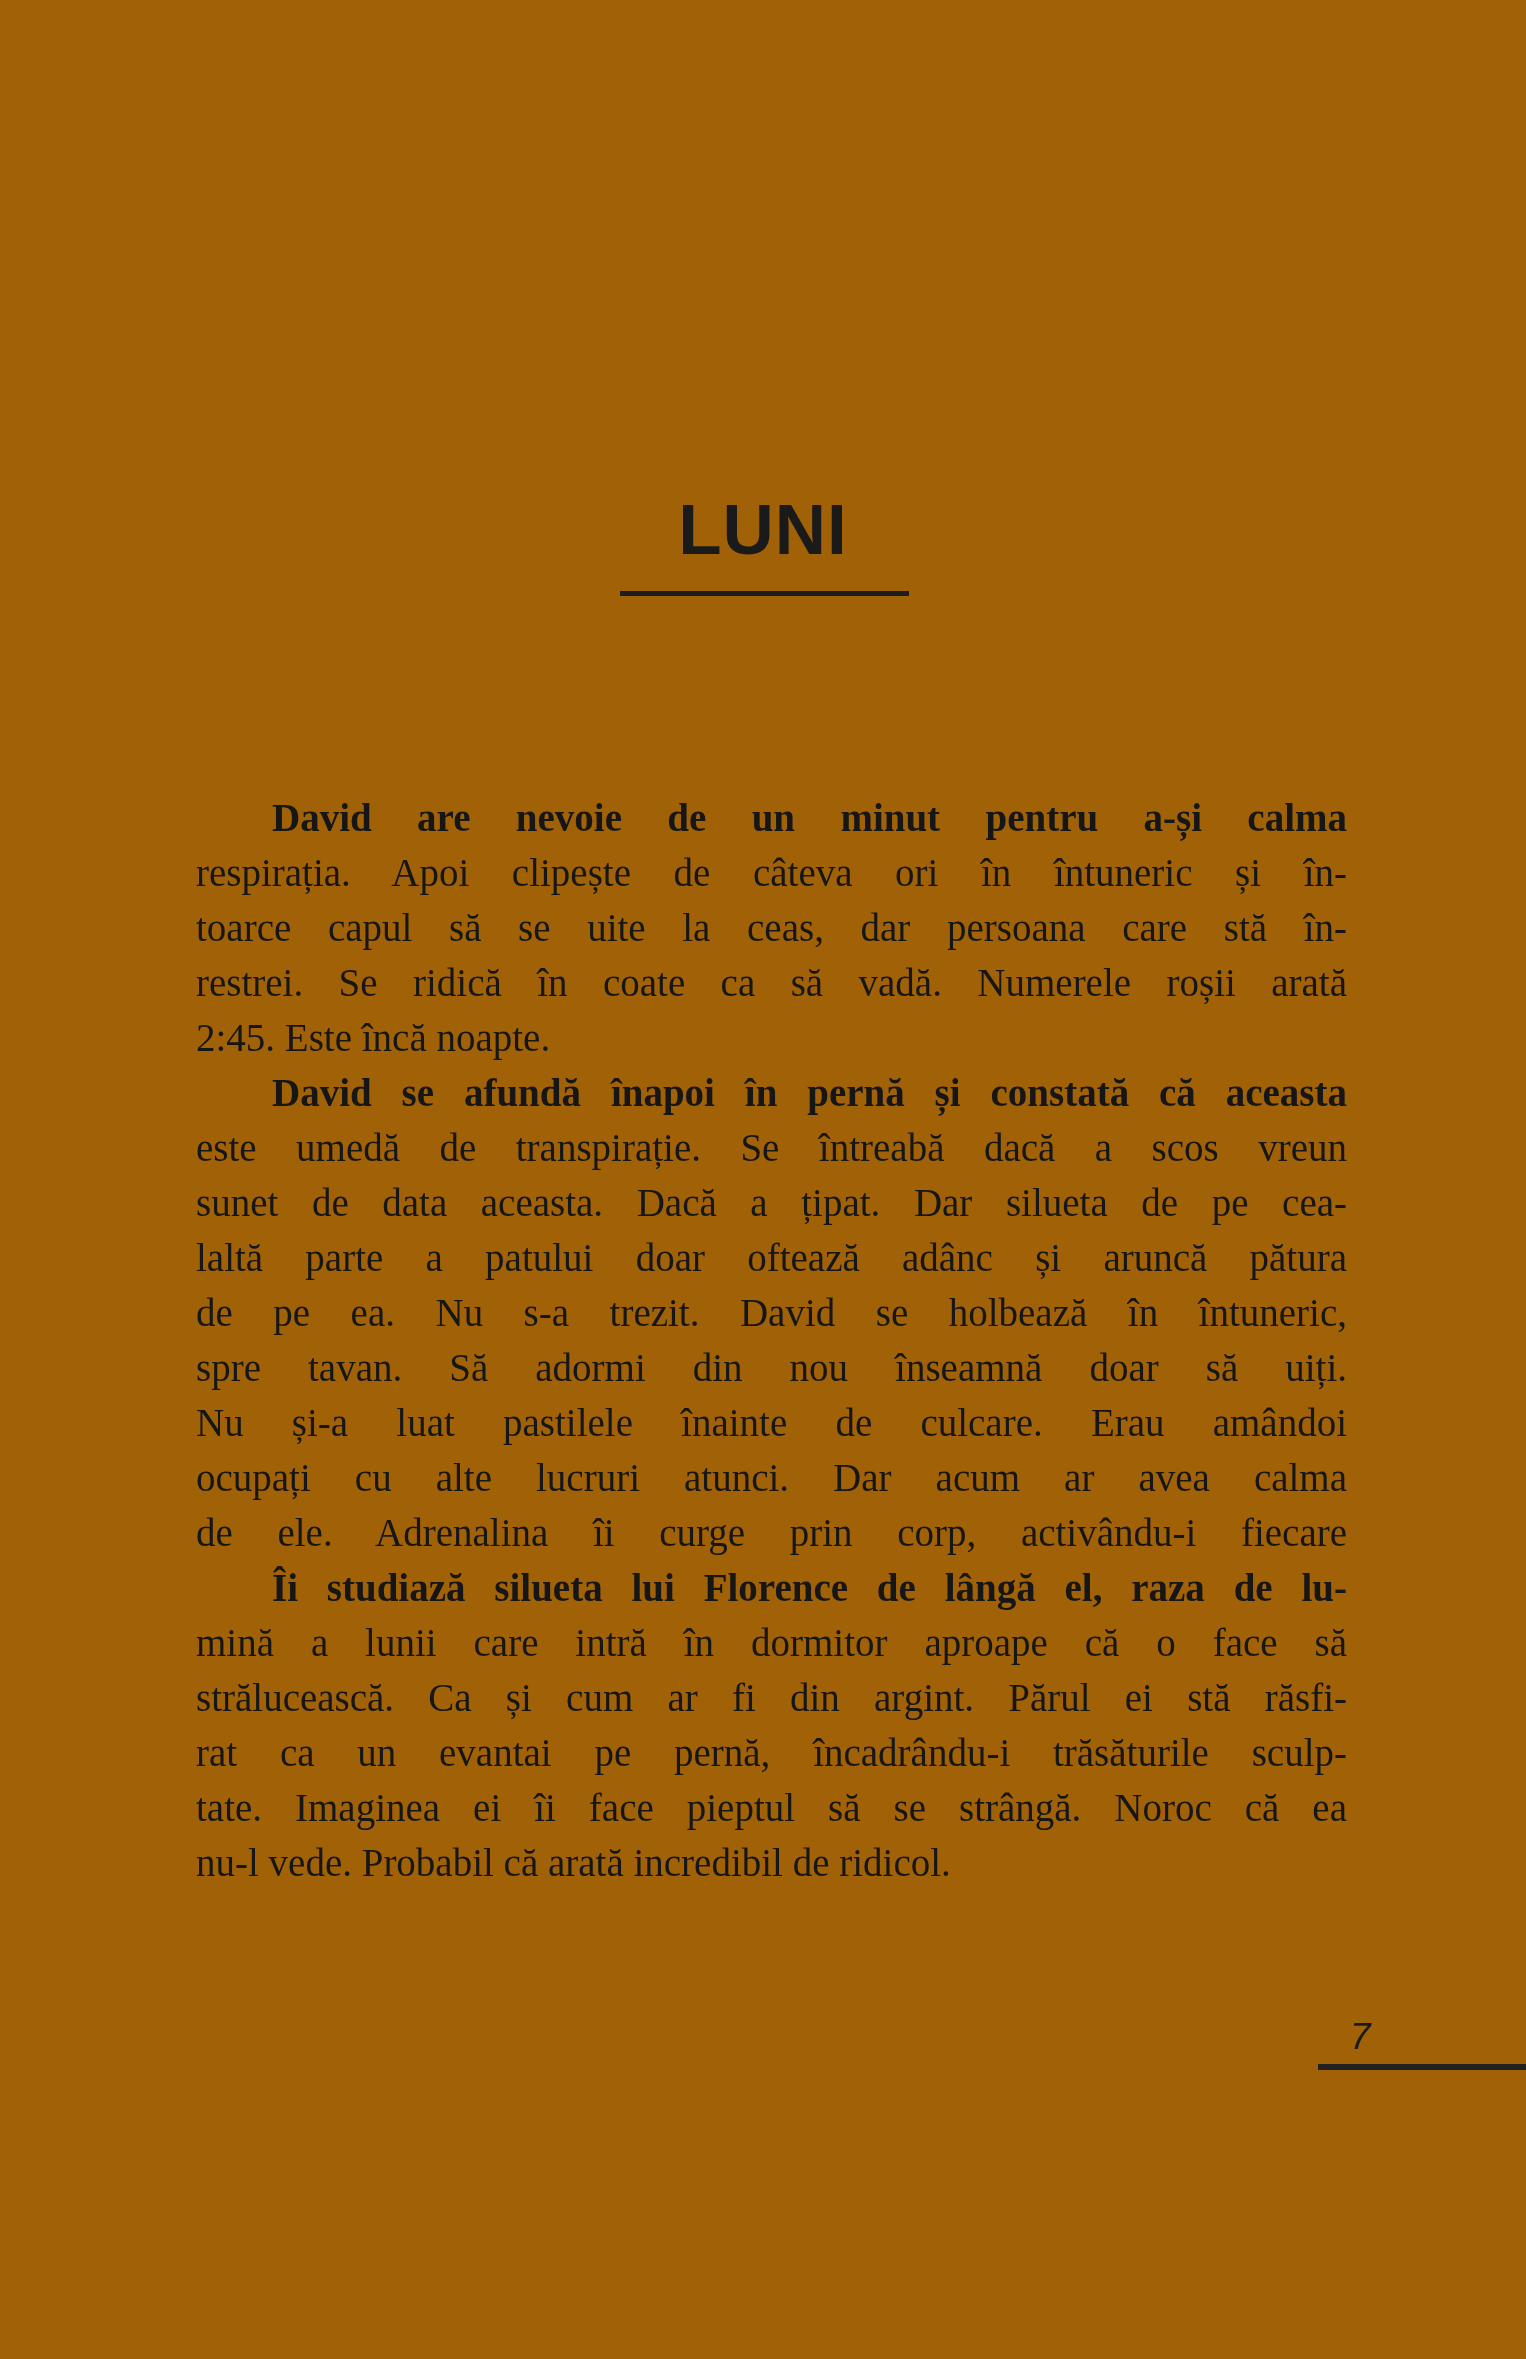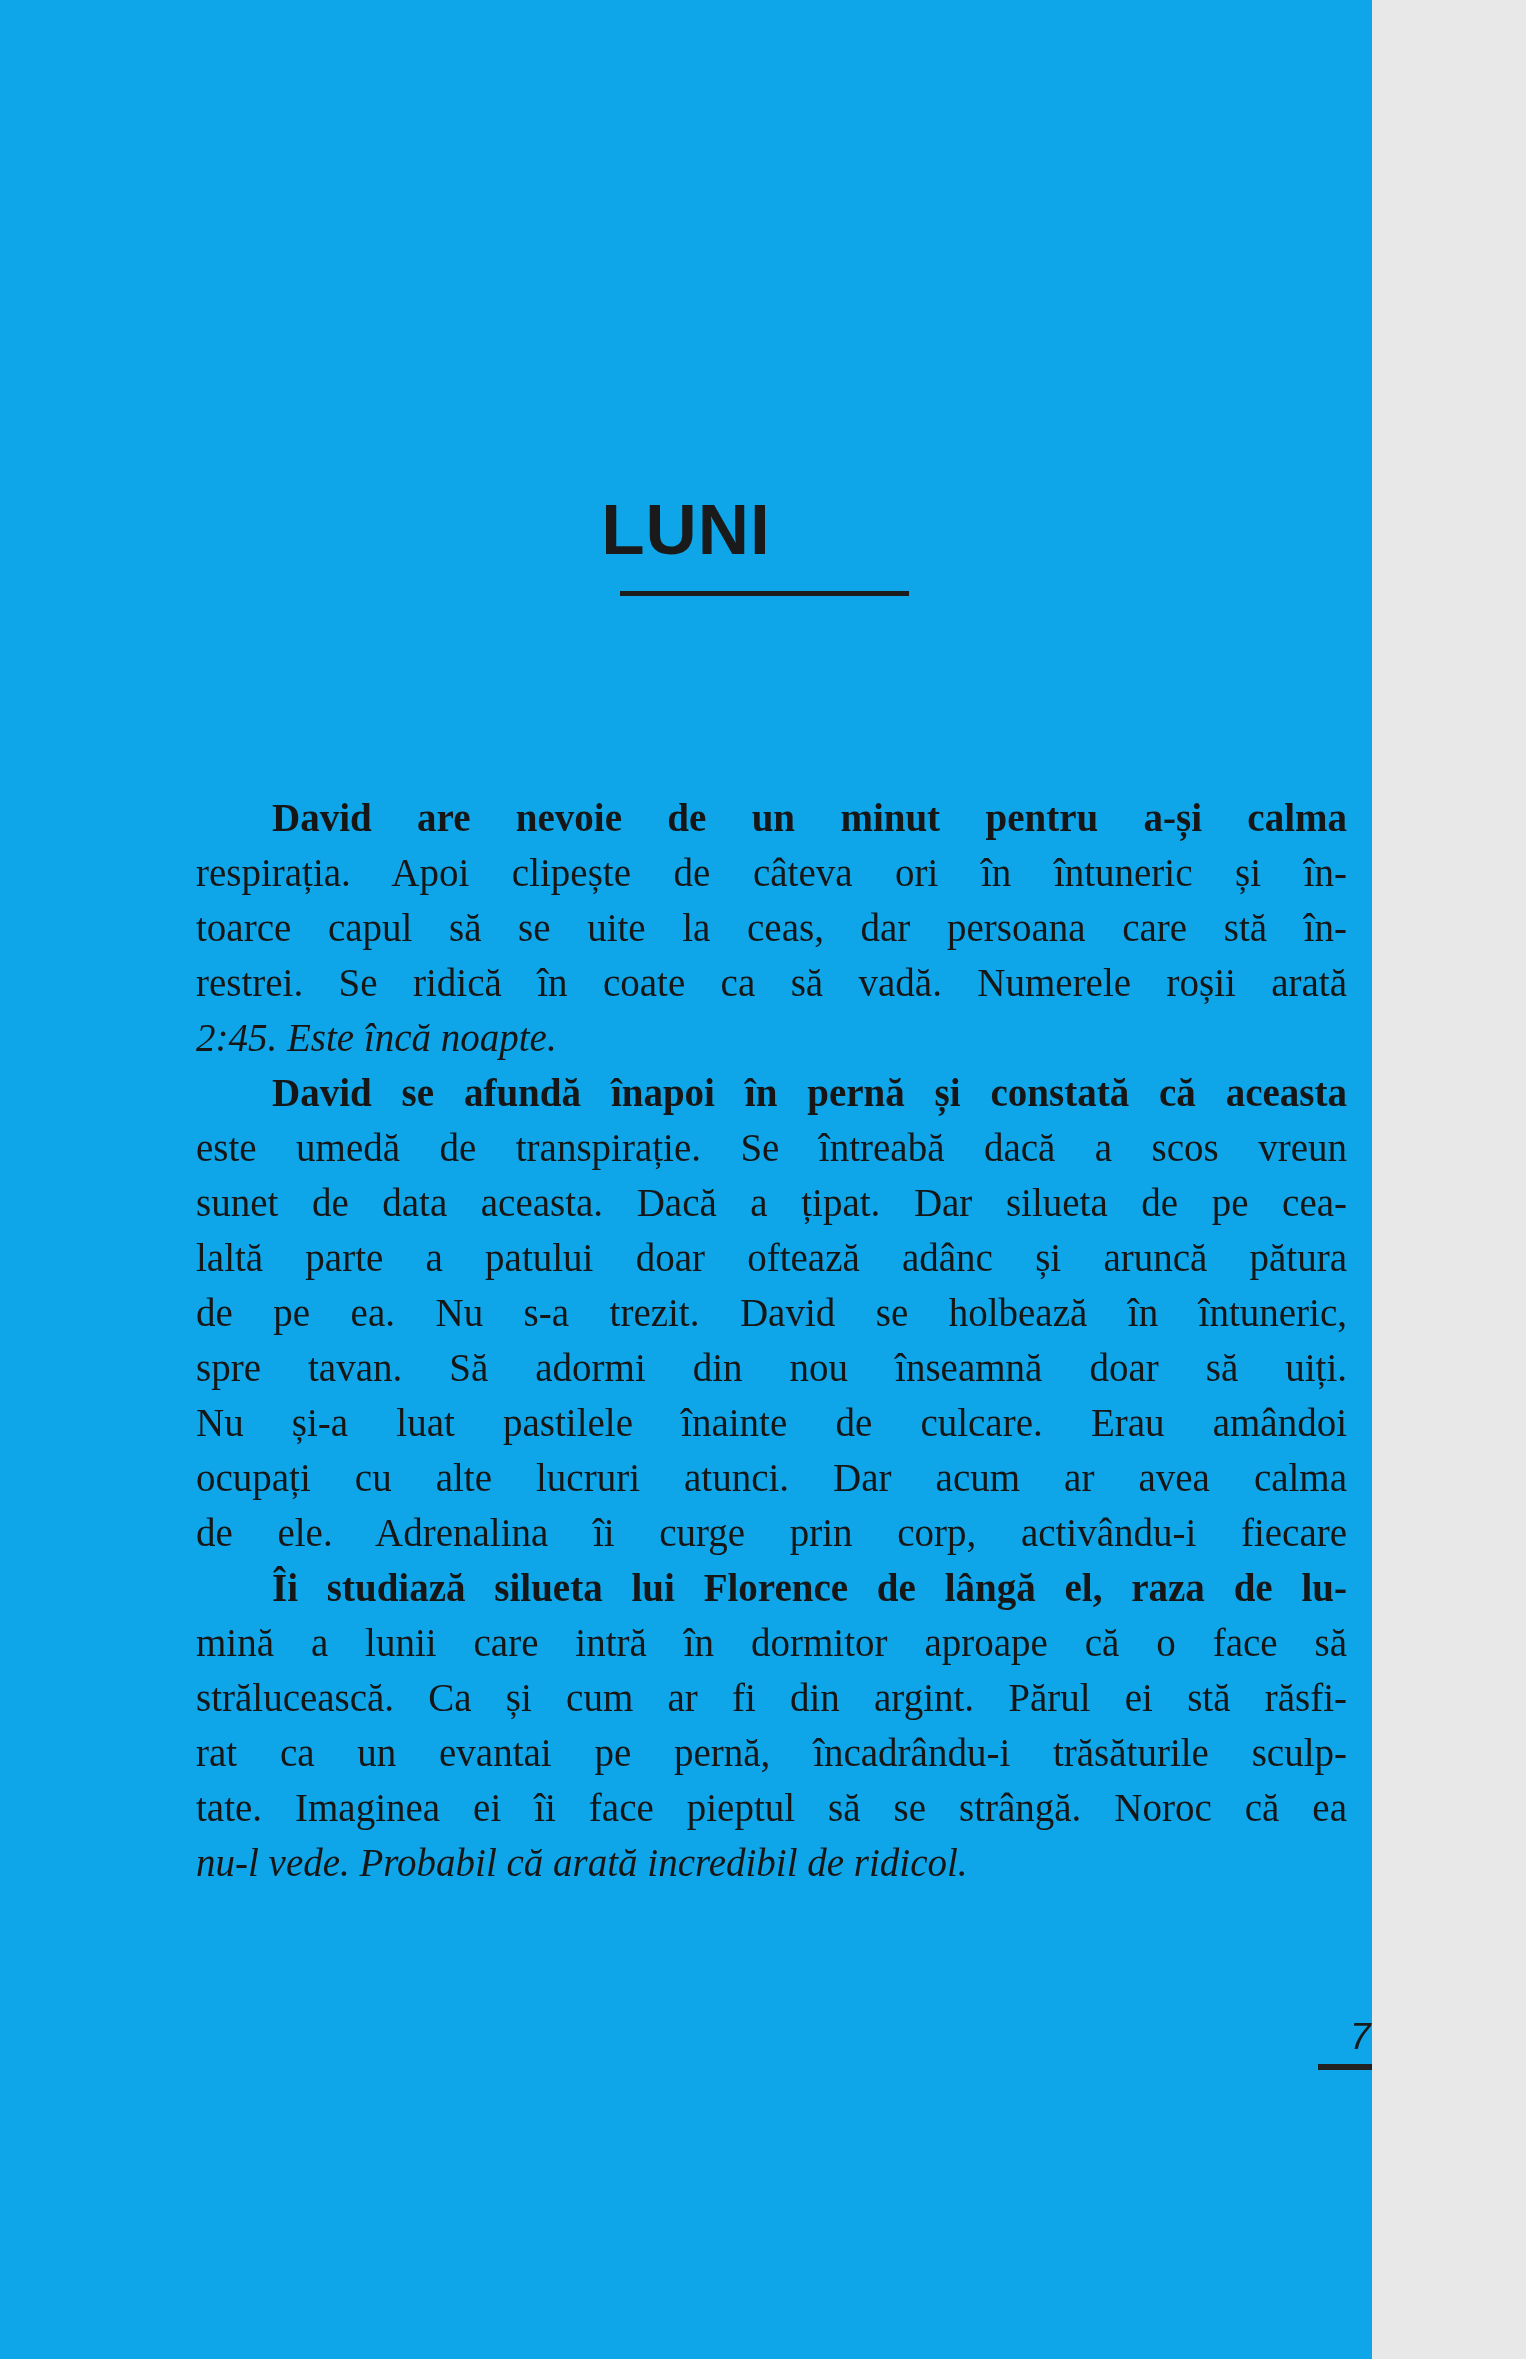--- a/index.html
+++ b/index.html
@@ -1,20 +1,20 @@
 <!DOCTYPE html>
 <html><head>
 <meta charset="utf-8">
 <style>
   html, body { margin: 0; padding: 0; background: #e8e8e8; }
   .page {
     position: relative;
-    width: 1372px;
+    width: 1526px;
     height: 2359px;
-    background: #0ea5e9;
+    background: #a16207;
     overflow: hidden;
     font-family: "Liberation Serif", "DejaVu Serif", serif;
     color: #161616;
   }
   .chapter-title {
     position: absolute;
     top: 494px;
     left: 0;
     width: 100%;
     margin: 0;
@@ -41,21 +41,21 @@
     width: 1151px;
     font-size: 39px;
     line-height: 55px;
   }
   .body-text .line {
     text-align: justify;
     text-align-last: justify;
     text-justify: inter-word;
     white-space: normal;
   }
-  .body-text .line.last { text-align-last: left; font-style: italic; }
+  .body-text .line.last { text-align-last: left; }
   .body-text .line.indent { text-indent: 76px; font-weight: bold; }
   .page-number {
     position: absolute;
     left: 1350px;
     top: 2017px;
     font-family: "Liberation Sans", sans-serif;
     font-style: italic;
     font-size: 37px;
     line-height: 1.1;
     color: #1a1a1a;

